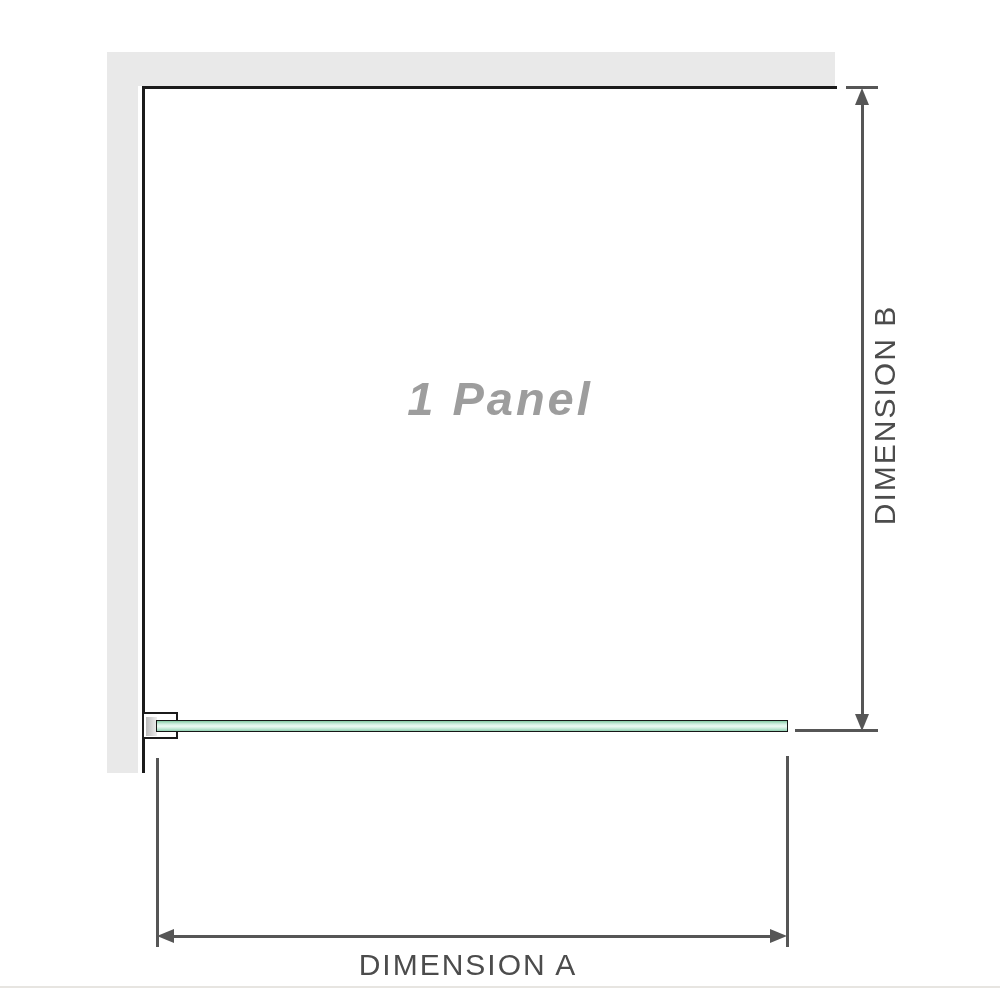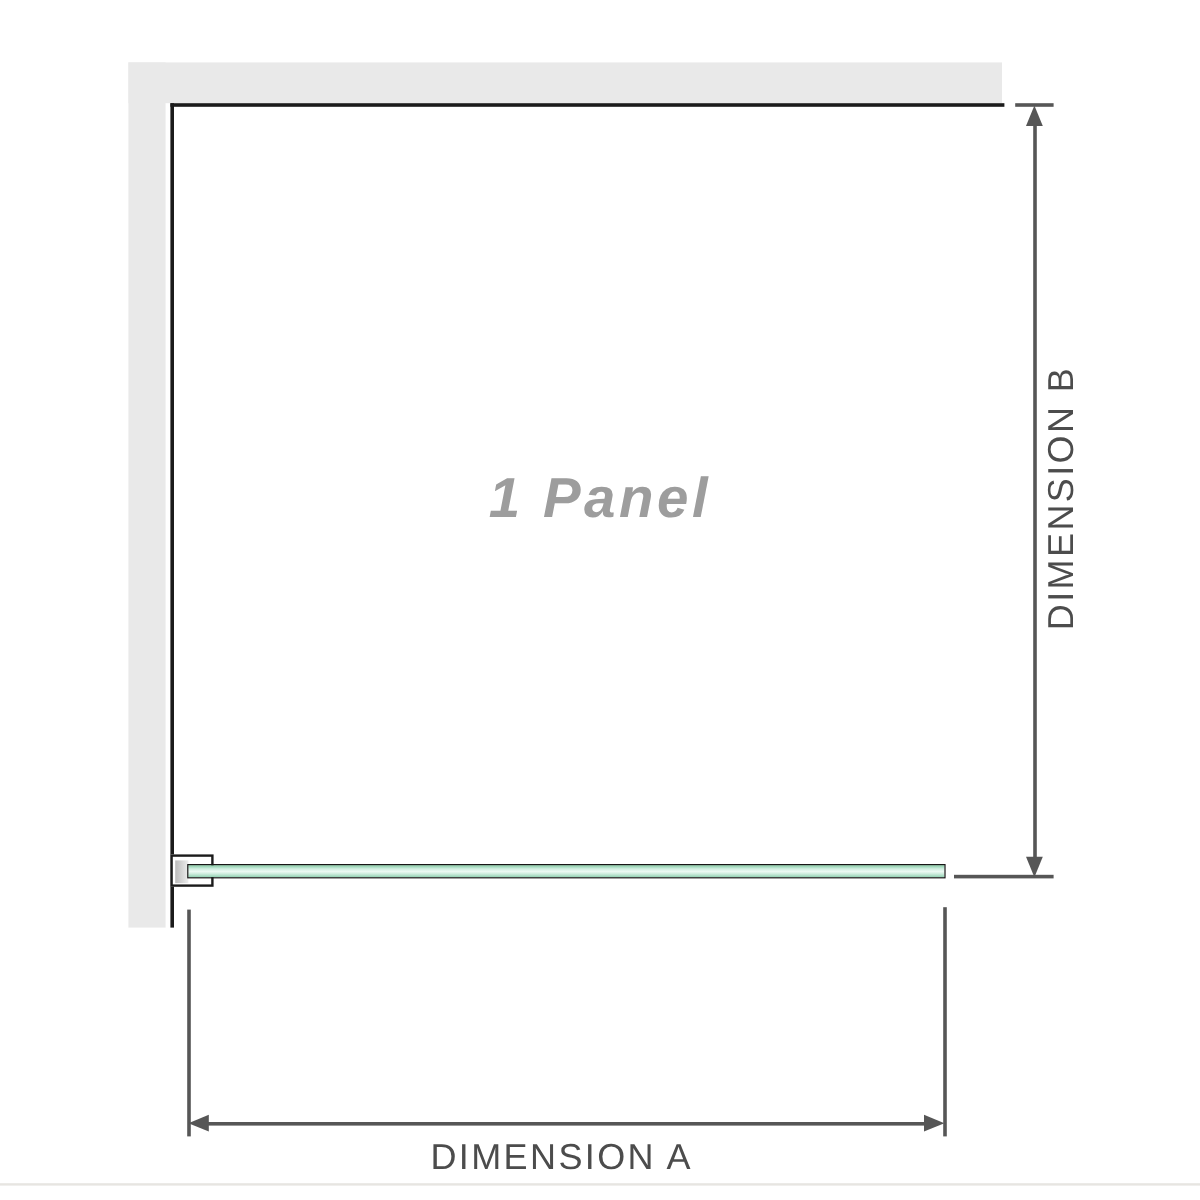--- a/index.html
+++ b/index.html
@@ -34,21 +34,20 @@
   .outline-top{left:142px;top:86px;width:695px;height:3px;background:var(--panel-outline);}
   .outline-left{left:142px;top:86px;width:3px;height:687px;background:var(--panel-outline);}
 
   
   .panel-label{
     left:500px;top:398px;
     transform:translate(-50%,-50%);
     font-size:47px;font-style:italic;font-weight:600;
     letter-spacing:3px;color:var(--panel-label-text);
     white-space:nowrap;
-    margin-top:16px;
   }
 
   
   .bracket{
     left:142px;top:712px;width:32px;height:23px;
     border:2.5px solid var(--panel-outline);
     background:#ffffff;
   }
   .bracket-pad{
     left:146px;top:717px;width:11px;height:19px;

